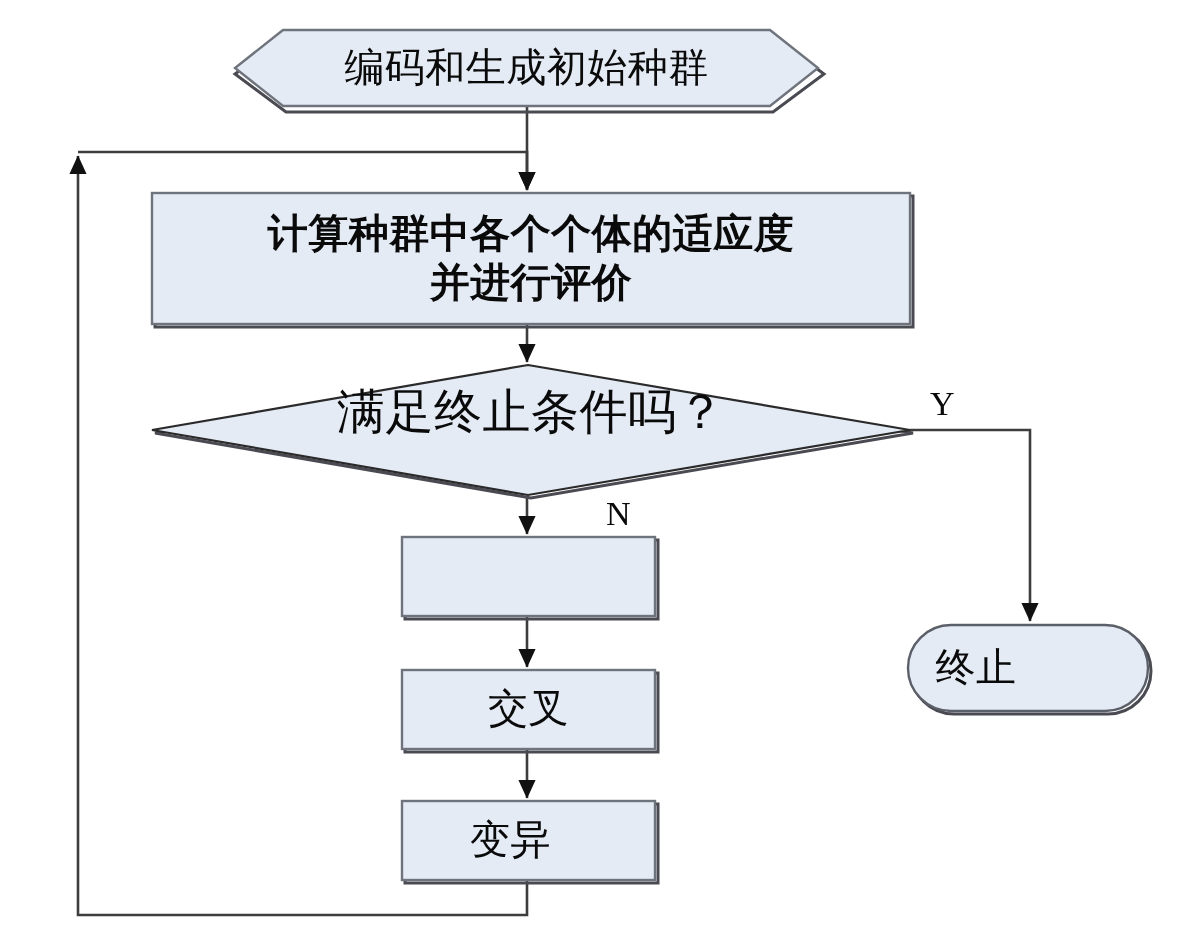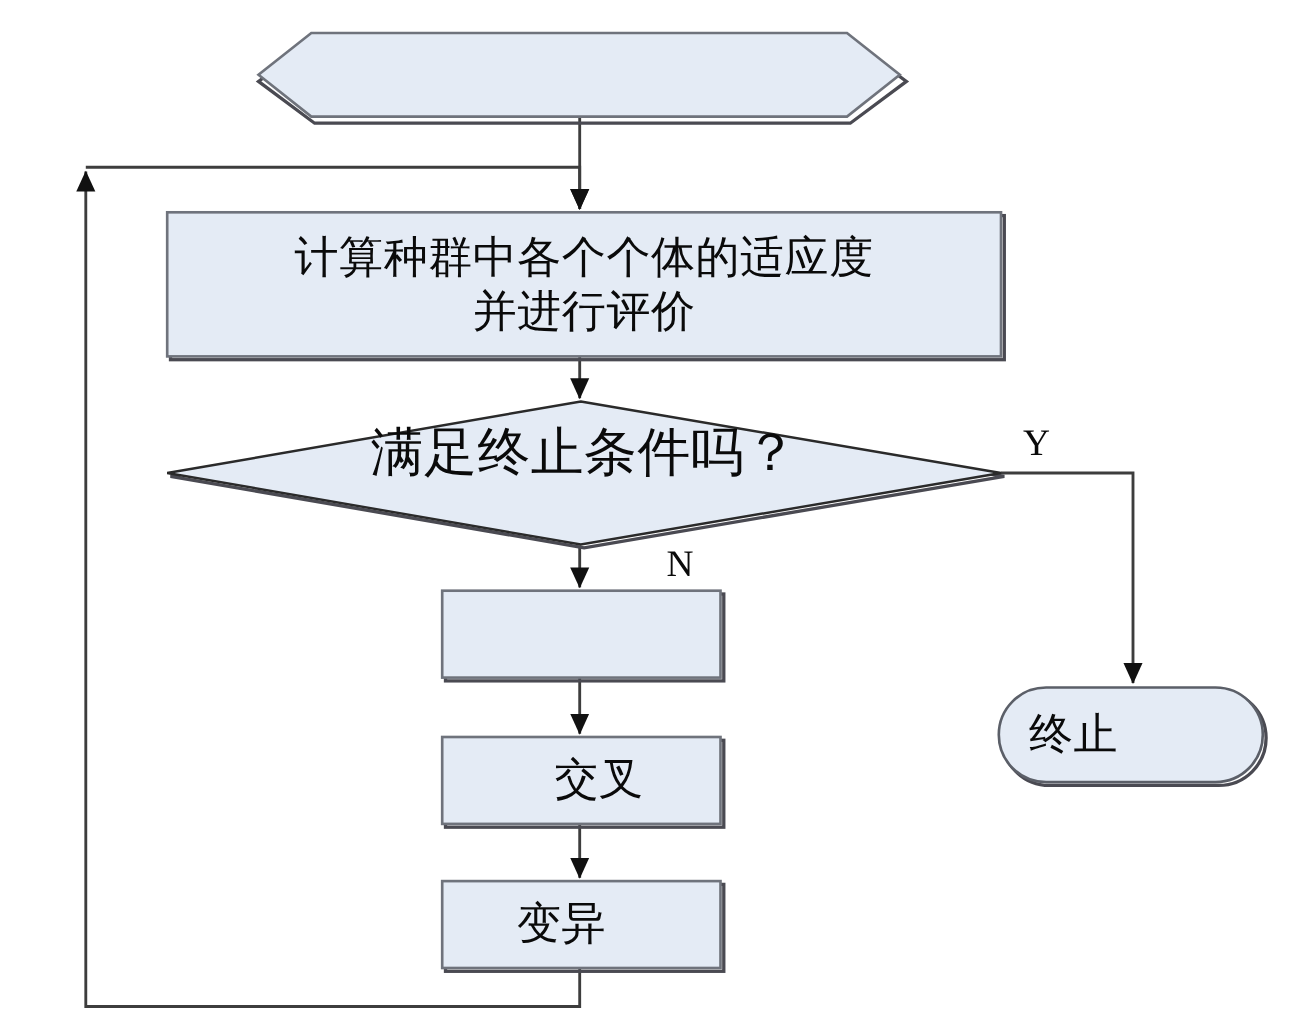--- a/index.html
+++ b/index.html
@@ -40,24 +40,24 @@
   .edge-label {
     position: absolute;
     color: #0a0a0a;
     font-family: "Liberation Serif", "DejaVu Serif", serif;
     font-size: 34px;
     line-height: 1;
     pointer-events: none;
   }
   
   #label-start   { left: 235px; top: 30px;  width: 583px; height: 76px;  font-size: 40px; }
-  #label-eval    { left: 152px; top: 193px; width: 758px; height: 131px; font-size: 40px; }
+  #label-eval    { left: 152px; top: 193px; width: 758px; height: 131px; font-size: 40px; font-weight: bold; }
   #label-cond    { left: 212px; top: 348px; width: 638px; height: 128px; font-size: 48px; }
   #label-select  { left: 402px; top: 537px; width: 253px; height: 79px;  font-size: 40px; }
-  #label-cross   { left: 402px; top: 670px; width: 253px; height: 79px;  font-size: 40px; padding-left: 16px; }
+  #label-cross   { left: 402px; top: 670px; width: 253px; height: 79px;  font-size: 40px; }
   #label-mutate  { left: 384px; top: 801px; width: 253px; height: 79px;  font-size: 40px; }
   #label-end     { left: 856px; top: 625px; width: 240px; height: 86px;  font-size: 40px; }
   
   #label-yes { left: 930px; top: 387px; }
   #label-no  { left: 606px; top: 497px; }
 </style>
 </head>
 <body>
 
 <div id="flowchart-root">
@@ -122,20 +122,21 @@
         <rect x="402" y="801" width="253" height="79" fill="#e4ebf5" stroke="#6f737c" stroke-width="2.4"></rect>
       </g>
 
       <g>
         <rect x="911" y="628" width="240" height="86" rx="43" ry="43" fill="none" stroke="#4a4a52" stroke-width="3"></rect>
         <rect x="908" y="625" width="240" height="86" rx="43" ry="43" fill="#e4ebf5" stroke="#5b5f68" stroke-width="2.4"></rect>
       </g>
     </g>
   </svg>
 
+  <div class="node-label" id="label-start">编码和生成初始种群</div>
 
   <div class="node-label" id="label-eval">计算种群中各个个体的适应度
 并进行评价</div>
 
   <div class="node-label" id="label-cond">满足终止条件吗？</div>
 
 
   <div class="node-label" id="label-cross">交叉</div>
 
   <div class="node-label" id="label-mutate">变异</div>

